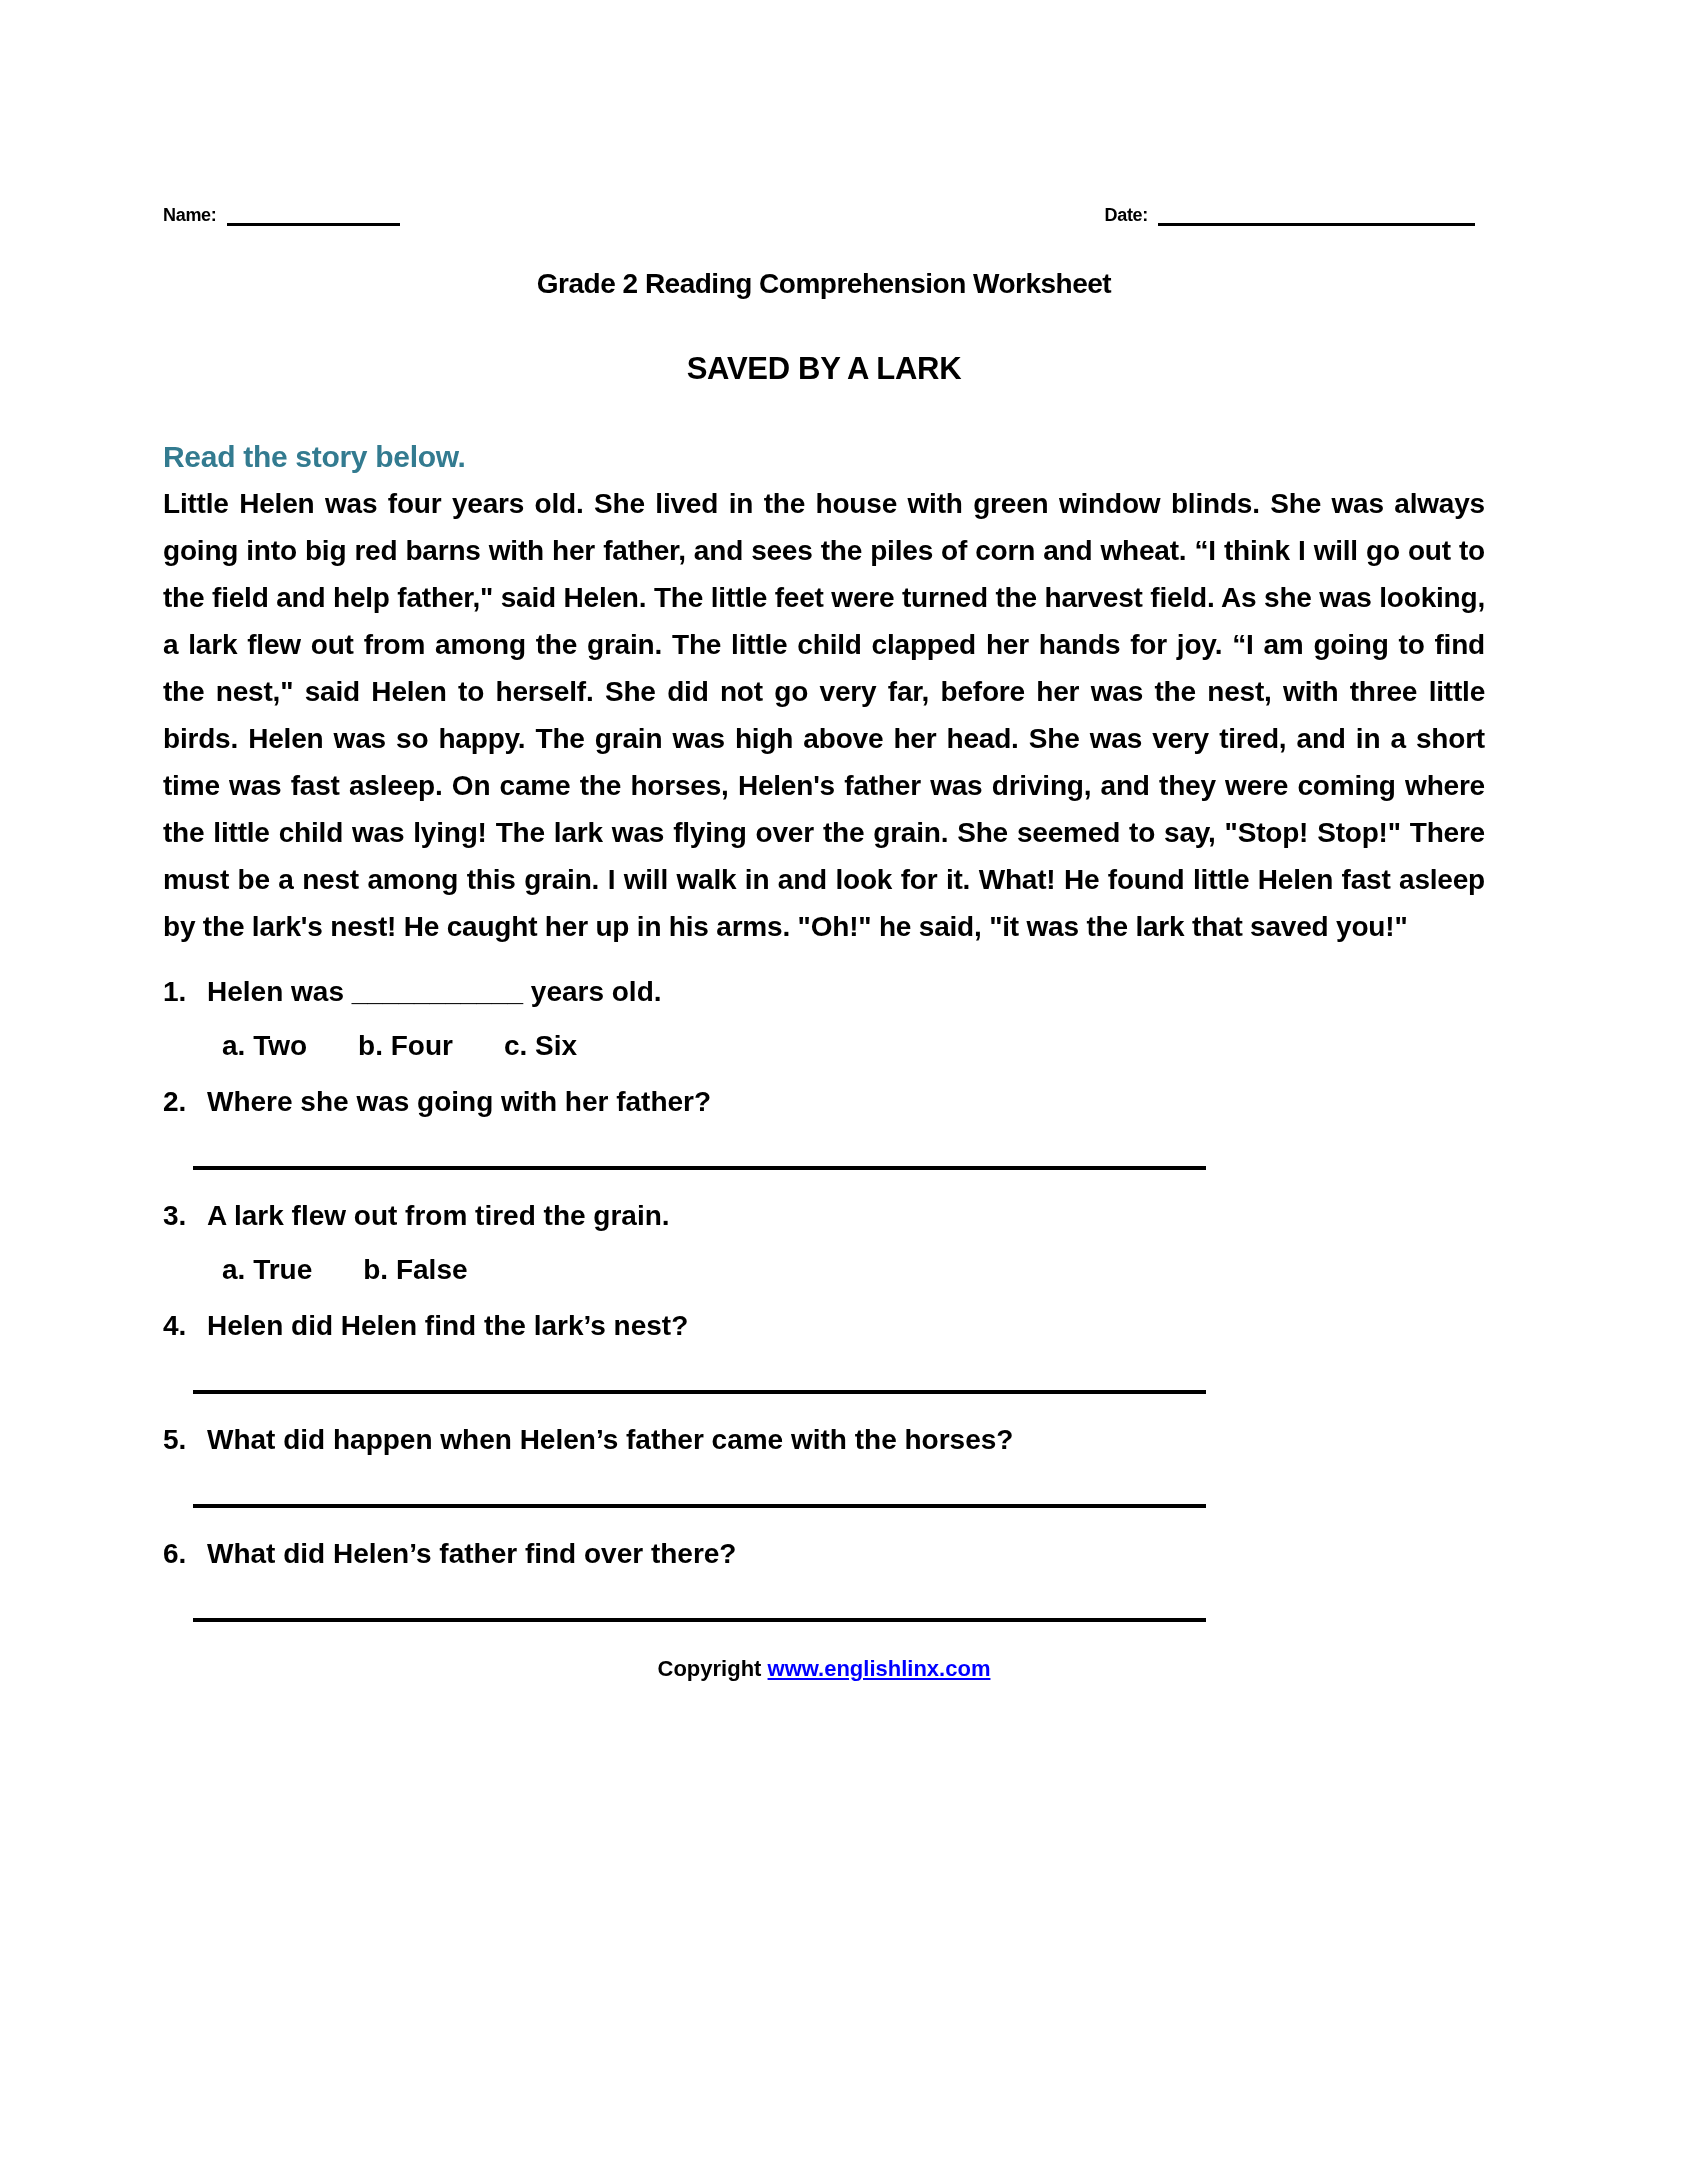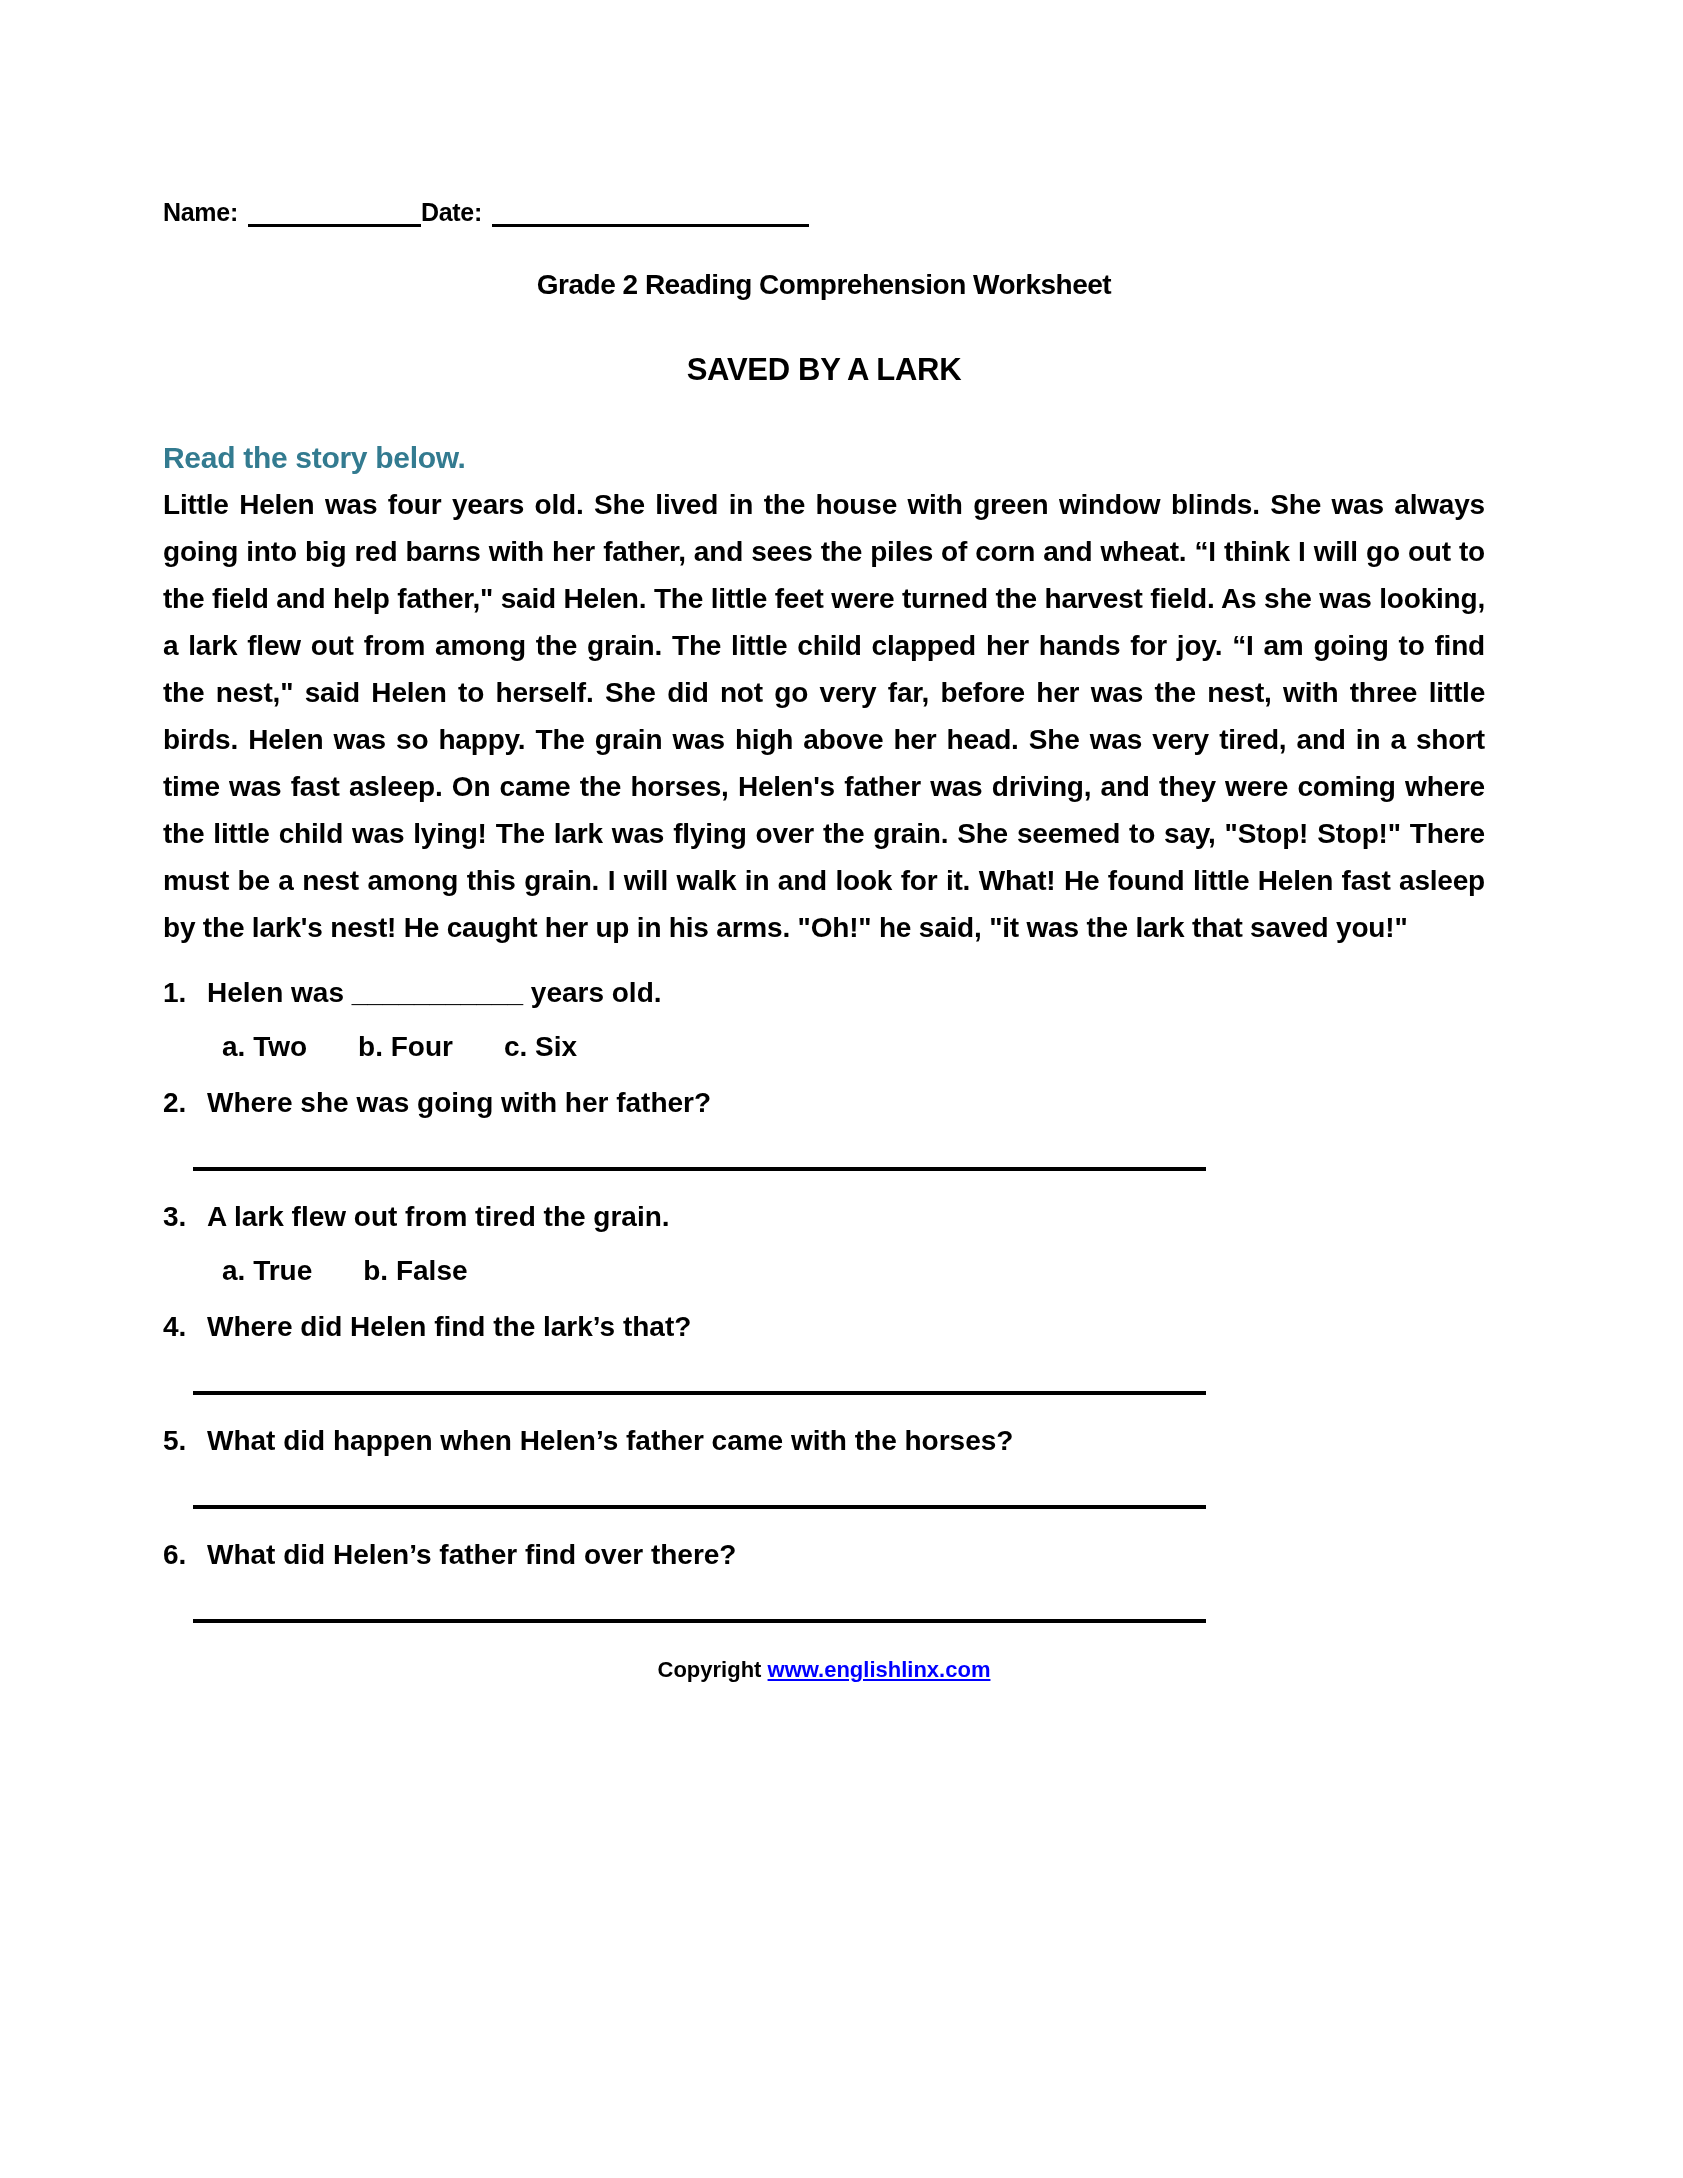--- a/index.html
+++ b/index.html
@@ -13,22 +13,23 @@
     position: relative;
   }
   .sheet {
     width: 1683px;
     height: 2178px;
     padding: 198px 198px 0 163px;
   }
   
   .header-row {
     display: flex;
+    justify-content: space-between;
     align-items: flex-end;
-    font-size: 25px;
+    font-size: 18px;
     letter-spacing: -0.3px;
   }
   .fill-group { display: flex; align-items: flex-end; }
   .fill-line {
     display: inline-block;
     border-bottom: 3px solid #000;
     height: 28px;
     margin-left: 10px;
   }
   .name-line { width: 173px; }
@@ -133,21 +134,21 @@
         <span class="q-text">Where she was going with her father?</span>
       </div>
       <div class="answer-line"></div>
       <div class="question-row">
         <span class="q-num">3.</span>
         <span class="q-text">A lark flew out from tired the grain.</span>
       </div>
       <div class="options-row"><span class="option">a.  True</span><span class="option">b.  False</span></div>
       <div class="question-row">
         <span class="q-num">4.</span>
-        <span class="q-text">Where did Helen find the lark’s that?</span>
+        <span class="q-text">Helen did Helen find the lark’s nest?</span>
       </div>
       <div class="answer-line"></div>
       <div class="question-row">
         <span class="q-num">5.</span>
         <span class="q-text">What did happen when Helen’s father came with the horses?</span>
       </div>
       <div class="answer-line"></div>
       <div class="question-row">
         <span class="q-num">6.</span>
         <span class="q-text">What did Helen’s father find over there?</span>

